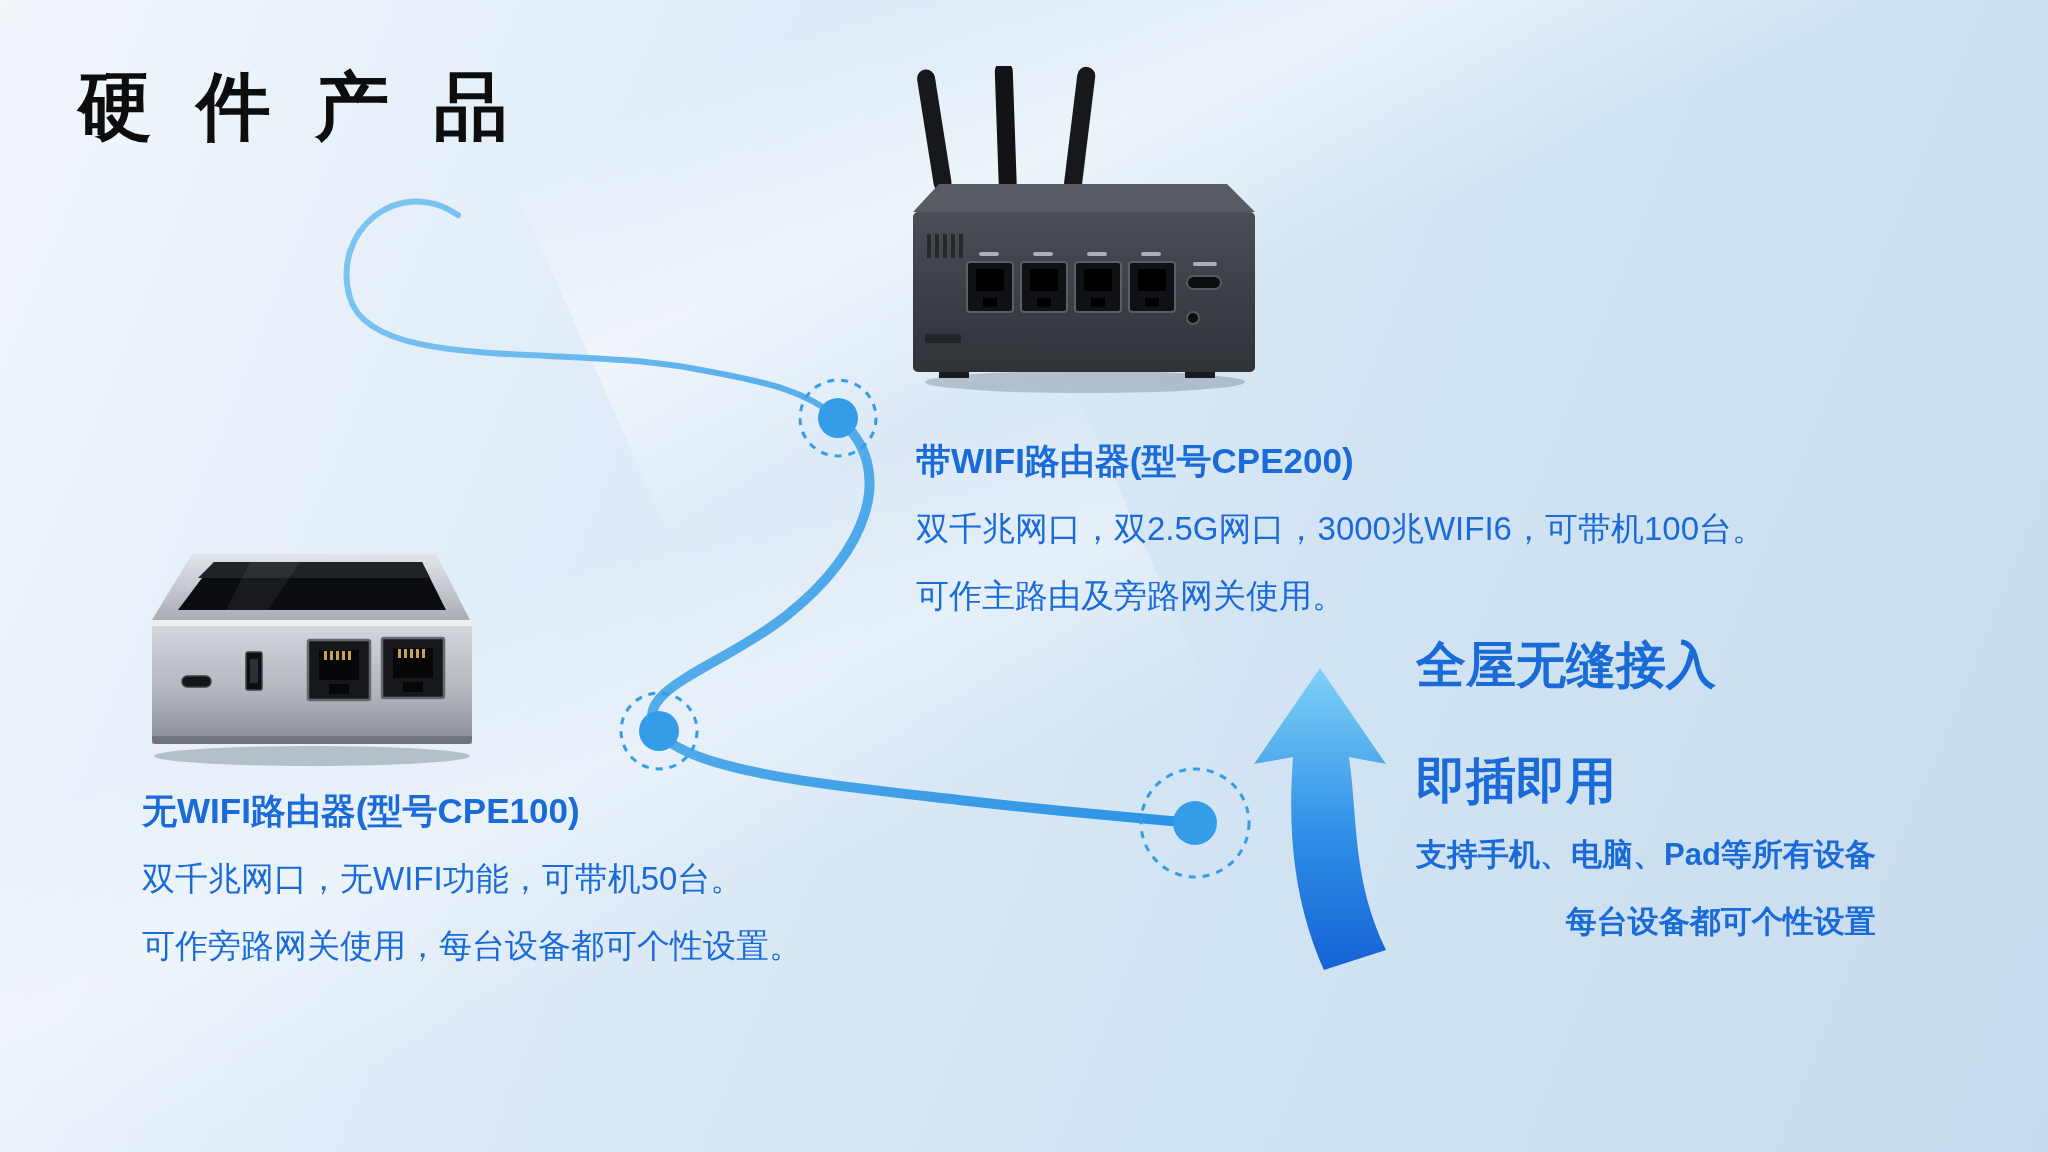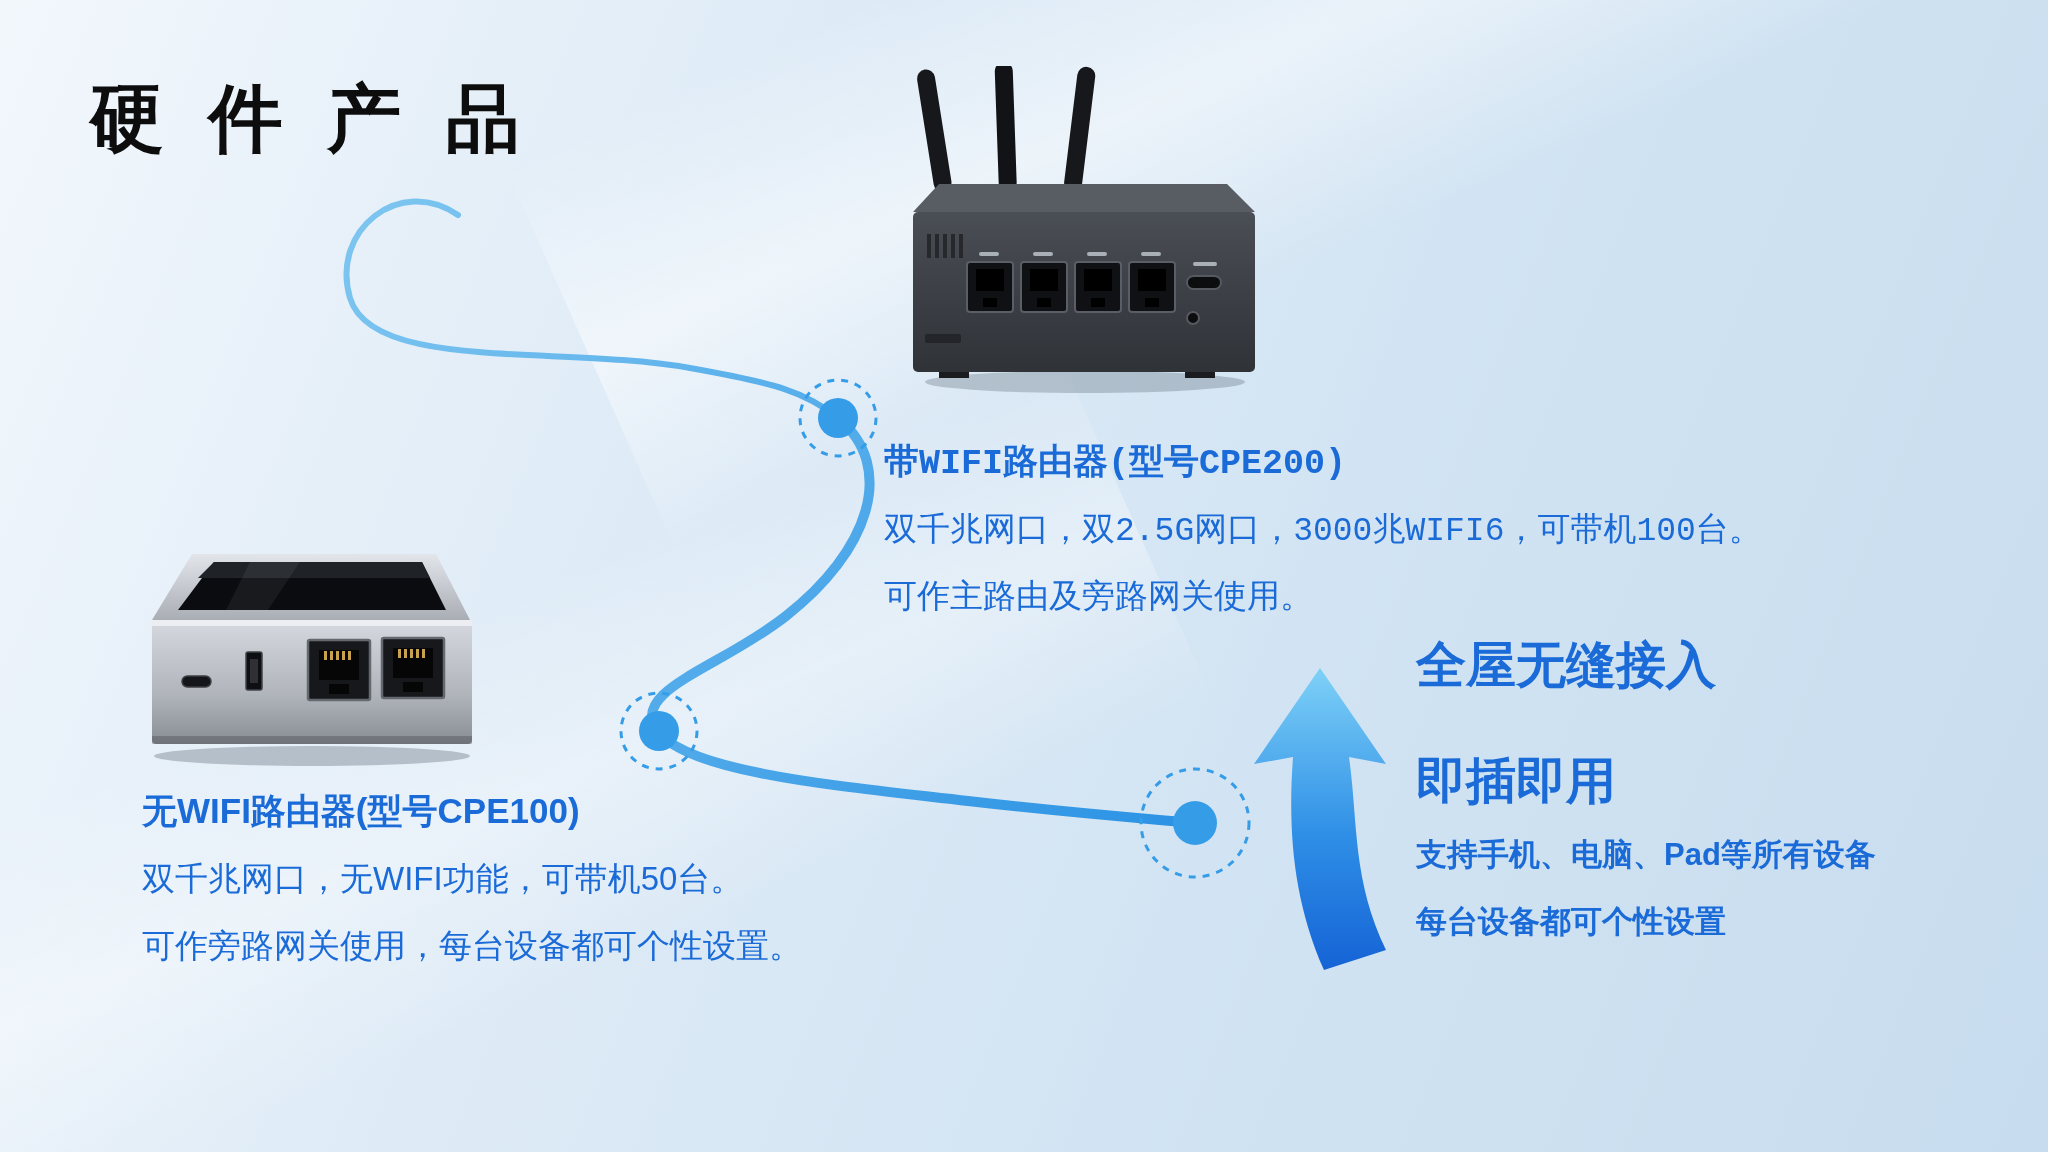--- a/index.html
+++ b/index.html
@@ -18,37 +18,37 @@
     left:520px;top:-180px;width:1600px;height:420px;
     background:linear-gradient(180deg,rgba(255,255,255,0) 0%,rgba(255,255,255,0.5) 50%,rgba(255,255,255,0) 100%);
     transform:rotate(-24deg);
   }
   .streak2{
     left:-300px;top:640px;width:1500px;height:380px;
     background:linear-gradient(180deg,rgba(255,255,255,0) 0%,rgba(255,255,255,0.35) 50%,rgba(255,255,255,0) 100%);
     transform:rotate(-24deg);
   }
   .page-title{
-    position:absolute;left:78px;top:58px;margin:12px;
+    position:absolute;left:78px;top:58px;margin:0;
     font-size:74px;font-weight:bold;letter-spacing:12px;
     color:var(--title-black);z-index:5;
   }
   .scene{position:absolute;left:0;top:0;z-index:2;}
   .device-img{position:absolute;z-index:3;}
   .cpe200-img{left:895px;top:66px;}
   .cpe100-img{left:140px;top:540px;}
   .text-block{position:absolute;z-index:4;color:var(--text-blue);}
-  .cpe200-text{left:884px;top:438px;font-family:Liberation Mono, monospace;}
+  .cpe200-text{left:916px;top:438px;}
   .cpe100-text{left:142px;top:788px;}
   .device-name{font-size:35px;font-weight:bold;margin:0 0 22px 0;}
   .device-line{font-size:33px;font-weight:500;margin:0 18px 22px 0;}
   .features-text{left:1416px;top:632px;}
   .feature-headline{font-size:50px;font-weight:bold;margin:0 0 49px 0;}
   .feature-headline.second{margin-bottom:19px;}
-  .feature-line{font-size:31px;font-weight:bold;margin:0 0 25px 0;}
+  .feature-line{font-size:31px;font-weight:bold;margin:0 0 25px 0;text-align:right;}
   .node-fill{fill:var(--line-blue);}
   .node-ring{stroke:var(--line-blue);stroke-width:3;stroke-dasharray:7 7;fill:none;}
 </style>
 </head>
 <body>
 
 <div class="bg-streak streak1"></div>
 <div class="bg-streak streak2"></div>
 
 <h1 class="page-title">硬 件 产 品</h1>

